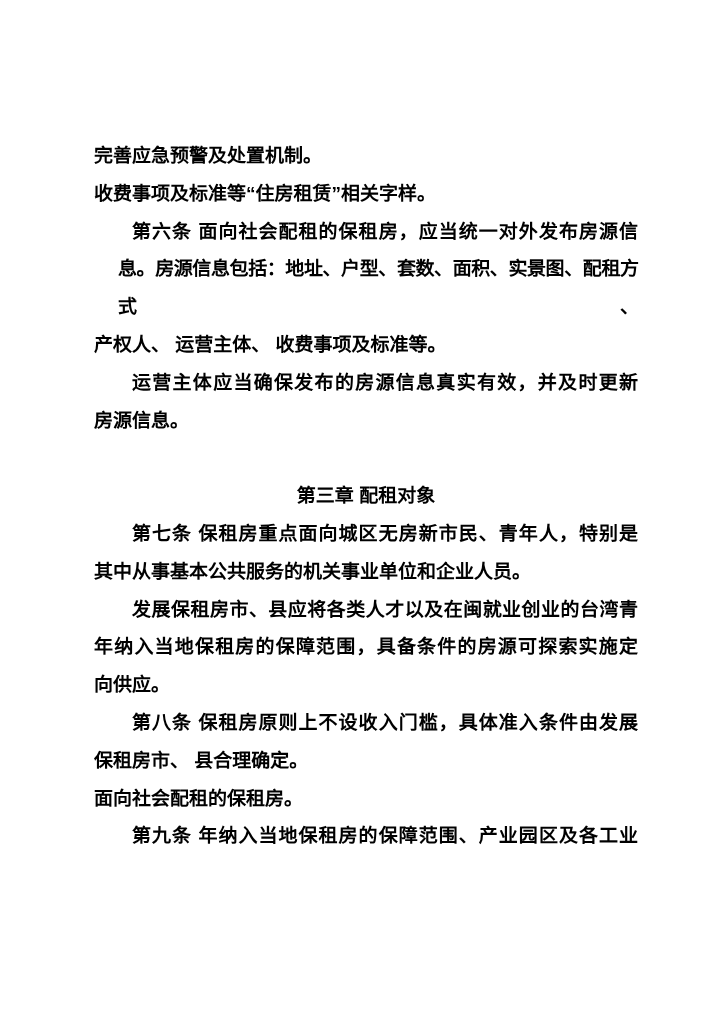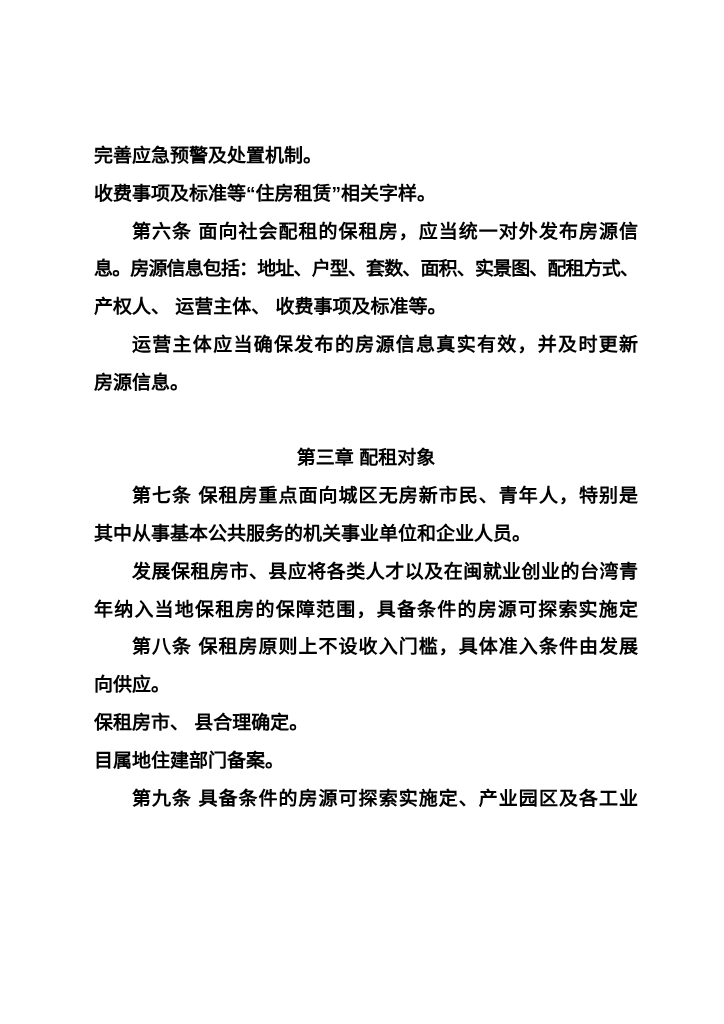--- a/index.html
+++ b/index.html
@@ -38,20 +38,21 @@
     text-align: justify;
     text-align-last: justify;
     text-justify: inter-character;
   }
   .line.center {
     text-align: center;
     text-align-last: center;
   }
   .line.tight {
     letter-spacing: -1px;
+    margin-left: 24px;
   }
   .line.gap {
     margin-top: 37.8px;
     text-align: center;
   }
 </style>
 </head>
 <body>
 
 <div class="page">
@@ -61,19 +62,19 @@
       <div class="line indent fill">第六条 面向社会配租的保租房，应当统一对外发布房源信</div>
       <div class="line fill tight">息。房源信息包括：地址、户型、套数、面积、实景图、配租方式、</div>
       <div class="line">产权人、 运营主体、 收费事项及标准等。</div>
       <div class="line indent fill">运营主体应当确保发布的房源信息真实有效，并及时更新</div>
       <div class="line">房源信息。</div>
       <div class="line center gap">第三章 配租对象</div>
       <div class="line indent fill">第七条 保租房重点面向城区无房新市民、青年人，特别是</div>
       <div class="line">其中从事基本公共服务的机关事业单位和企业人员。</div>
       <div class="line indent fill">发展保租房市、县应将各类人才以及在闽就业创业的台湾青</div>
       <div class="line fill">年纳入当地保租房的保障范围，具备条件的房源可探索实施定</div>
+      <div class="line">向供应。</div>
       <div class="line indent fill">第八条 保租房原则上不设收入门槛，具体准入条件由发展</div>
-      <div class="line">向供应。</div>
       <div class="line">保租房市、 县合理确定。</div>
-      <div class="line">目属地住建部门备案。</div>
-      <div class="line indent fill">第九条 具备条件的房源可探索实施定、产业园区及各工业</div>
+      <div class="line">面向社会配租的保租房。</div>
+      <div class="line indent fill">第九条 年纳入当地保租房的保障范围、产业园区及各工业</div>
     </div>
 </div>
 
 </body></html>

